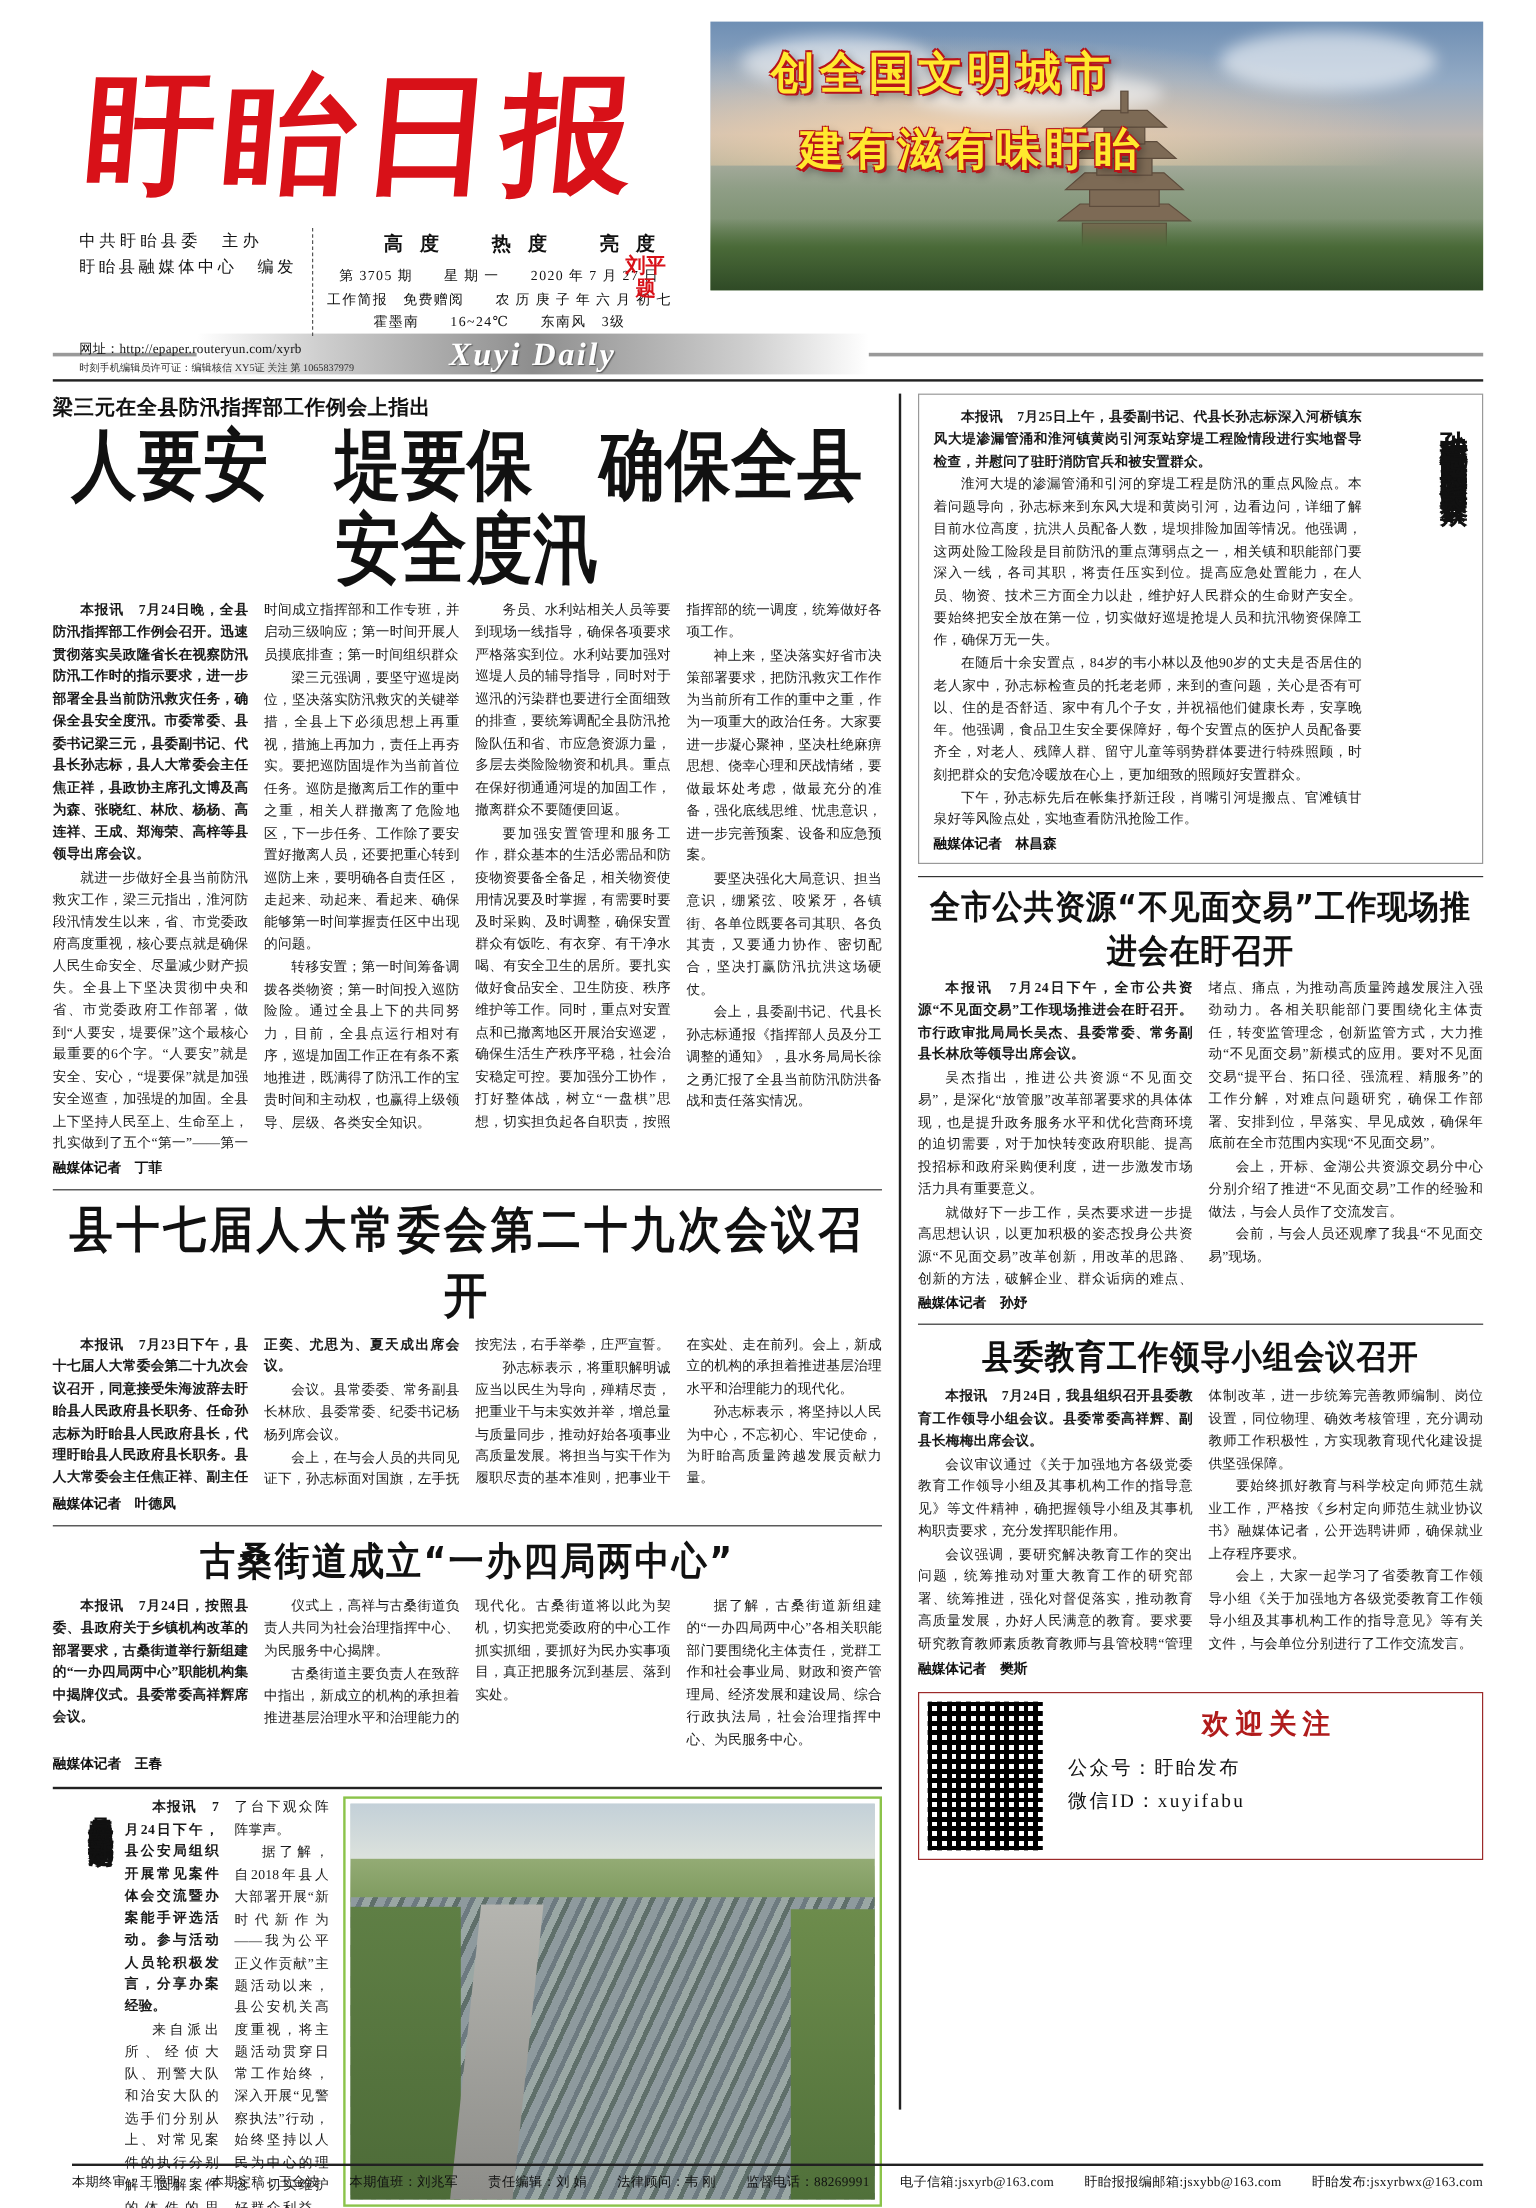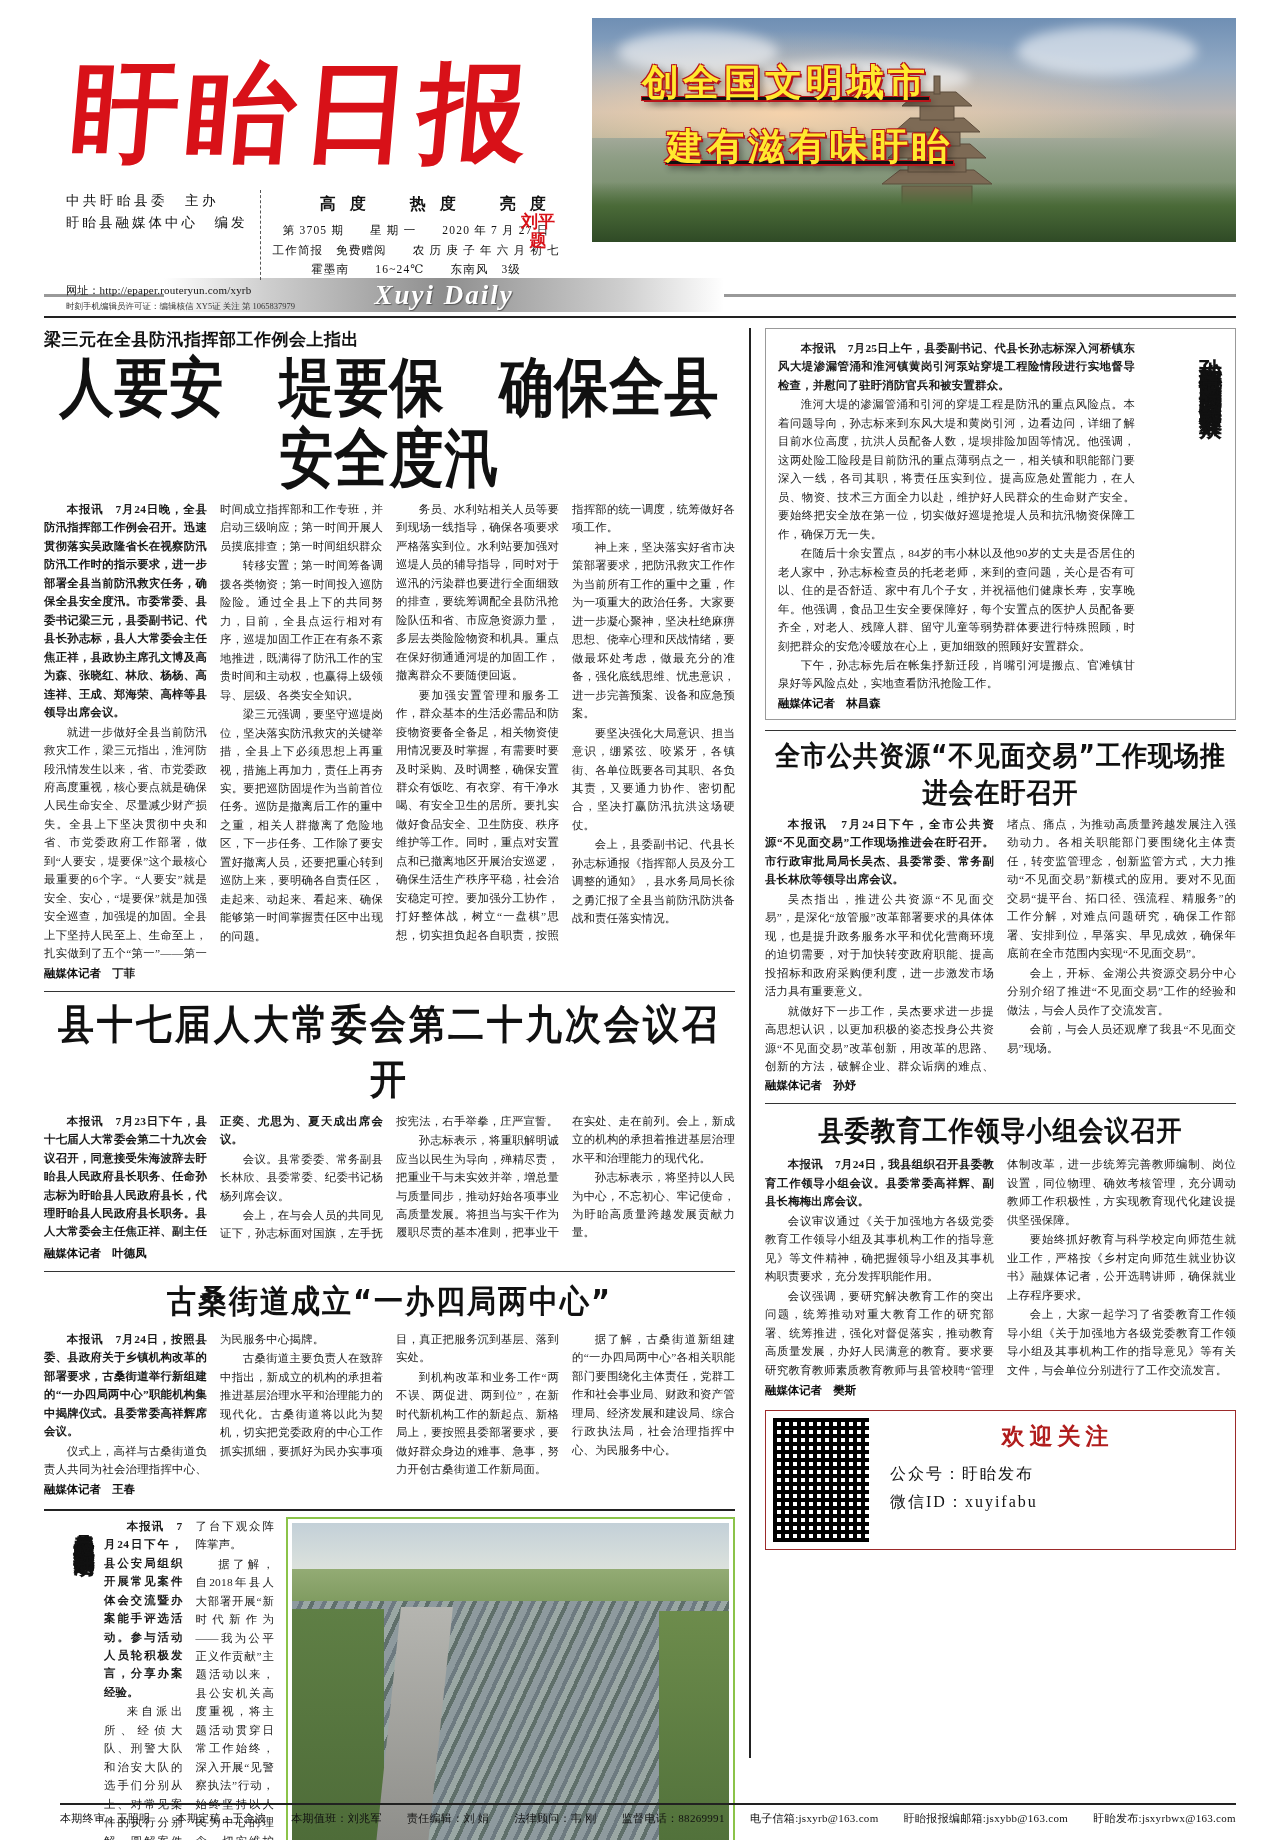--- a/index.html
+++ b/index.html
@@ -52,21 +52,21 @@
     position:absolute; background: rgba(255,255,255,.55); border-radius: 50%;
     filter: blur(6px);
   }
   .banner .pagoda {
     position:absolute; left: 42%; bottom: 26px; width: 150px; height: 150px;
   }
   .banner .tree-line {
     position:absolute; left:0; right:0; bottom:0; height: 60px;
     background: linear-gradient(to top, #2f4a26, #4a6a38 60%, rgba(74,106,56,0) 100%);
   }
-  .banner-text { position: absolute; left: 50px; top: 40px; z-index: 5; text-decoration: underline; }
+  .banner-text { position: absolute; left: 50px; top: 18px; z-index: 5; }
   .banner-text .l1, .banner-text .l2 {
     font-family: "DejaVu Serif", serif;
     font-size: 37px; font-weight: bold; color: #ffe92e;
     letter-spacing: 4px;
     text-shadow: 2px 2px 0 #b8141a, -1px -1px 0 #b8141a, 1px -1px 0 #b8141a, -1px 1px 0 #b8141a, 4px 4px 7px rgba(0,0,0,.45);
   }
   .banner-text .l2 { margin-top: 14px; margin-left: 24px; }
 
   
   .xuyi-bar { display: flex; align-items: center; margin-top: 10px; height: 34px; }
@@ -281,22 +281,22 @@
   <div class="content">
 
     <div class="col-main">
 
       <div class="kicker">梁三元在全县防汛指挥部工作例会上指出</div>
       <div class="headline-xl">人要安　堤要保　确保全县安全度汛</div>
 
       <div class="cols4 body-text">
         <p class="lead">本报讯　7月24日晚，全县防汛指挥部工作例会召开。迅速贯彻落实吴政隆省长在视察防汛防汛工作时的指示要求，进一步部署全县当前防汛救灾任务，确保全县安全度汛。市委常委、县委书记梁三元，县委副书记、代县长孙志标，县人大常委会主任焦正祥，县政协主席孔文博及高为森、张晓红、林欣、杨杨、高连祥、王成、郑海荣、高梓等县领导出席会议。</p>
         <p>就进一步做好全县当前防汛救灾工作，梁三元指出，淮河防段汛情发生以来，省、市党委政府高度重视，核心要点就是确保人民生命安全、尽量减少财产损失。全县上下坚决贯彻中央和省、市党委政府工作部署，做到“人要安，堤要保”这个最核心最重要的6个字。“人要安”就是安全、安心，“堤要保”就是加强安全巡查，加强堤的加固。全县上下坚持人民至上、生命至上，扎实做到了五个“第一”——第一时间成立指挥部和工作专班，并启动三级响应；第一时间开展人员摸底排查；第一时间组织群众</p>
+        <p>梁三元强调，要坚守巡堤岗位，坚决落实防汛救灾的关键举措，全县上下必须思想上再重视，措施上再加力，责任上再夯实。要把巡防固堤作为当前首位任务。巡防是撤离后工作的重中之重，相关人群撤离了危险地区，下一步任务、工作除了要安置好撤离人员，还要把重心转到巡防上来，要明确各自责任区，走起来、动起来、看起来、确保能够第一时间掌握责任区中出现的问题。</p>
         <p>转移安置；第一时间筹备调拨各类物资；第一时间投入巡防险险。通过全县上下的共同努力，目前，全县点运行相对有序，巡堤加固工作正在有条不紊地推进，既满得了防汛工作的宝贵时间和主动权，也赢得上级领导、层级、各类安全知识。</p>
-        <p>梁三元强调，要坚守巡堤岗位，坚决落实防汛救灾的关键举措，全县上下必须思想上再重视，措施上再加力，责任上再夯实。要把巡防固堤作为当前首位任务。巡防是撤离后工作的重中之重，相关人群撤离了危险地区，下一步任务、工作除了要安置好撤离人员，还要把重心转到巡防上来，要明确各自责任区，走起来、动起来、看起来、确保能够第一时间掌握责任区中出现的问题。</p>
         <p>务员、水利站相关人员等要到现场一线指导，确保各项要求严格落实到位。水利站要加强对巡堤人员的辅导指导，同时对于巡汛的污染群也要进行全面细致的排查，要统筹调配全县防汛抢险队伍和省、市应急资源力量，多层去类险险物资和机具。重点在保好彻通通河堤的加固工作，撤离群众不要随便回返。</p>
         <p>要加强安置管理和服务工作，群众基本的生活必需品和防疫物资要备全备足，相关物资使用情况要及时掌握，有需要时要及时采购、及时调整，确保安置群众有饭吃、有衣穿、有干净水喝、有安全卫生的居所。要扎实做好食品安全、卫生防疫、秩序维护等工作。同时，重点对安置点和已撤离地区开展治安巡逻，确保生活生产秩序平稳，社会治安稳定可控。要加强分工协作，打好整体战，树立“一盘棋”思想，切实担负起各自职责，按照指挥部的统一调度，统筹做好各项工作。</p>
         <p>神上来，坚决落实好省市决策部署要求，把防汛救灾工作作为当前所有工作的重中之重，作为一项重大的政治任务。大家要进一步凝心聚神，坚决杜绝麻痹思想、侥幸心理和厌战情绪，要做最坏处考虑，做最充分的准备，强化底线思维、忧患意识，进一步完善预案、设备和应急预案。</p>
         <p>要坚决强化大局意识、担当意识，绷紧弦、咬紧牙，各镇街、各单位既要各司其职、各负其责，又要通力协作、密切配合，坚决打赢防汛抗洪这场硬仗。</p>
         <p>会上，县委副书记、代县长孙志标通报《指挥部人员及分工调整的通知》，县水务局局长徐之勇汇报了全县当前防汛防洪备战和责任落实情况。</p>
       </div>
       <div class="byline">融媒体记者　丁菲</div>
 
       <div class="hr-thin"></div>
 
@@ -310,21 +310,20 @@
       </div>
       <div class="byline">融媒体记者　叶德凤</div>
 
       <div class="hr-thin"></div>
 
       <div class="headline-md">古桑街道成立“一办四局两中心”</div>
       <div class="cols4 body-text">
         <p class="lead">本报讯　7月24日，按照县委、县政府关于乡镇机构改革的部署要求，古桑街道举行新组建的“一办四局两中心”职能机构集中揭牌仪式。县委常委高祥辉席会议。</p>
         <p>仪式上，高祥与古桑街道负责人共同为社会治理指挥中心、为民服务中心揭牌。</p>
         <p>古桑街道主要负责人在致辞中指出，新成立的机构的承担着推进基层治理水平和治理能力的现代化。古桑街道将以此为契机，切实把党委政府的中心工作抓实抓细，要抓好为民办实事项目，真正把服务沉到基层、落到实处。</p>
-        <p>到机构改革和业务工作“两不误、两促进、两到位”，在新时代新机构工作的新起点、新格局上，要按照县委部署要求，要做好群众身边的难事、急事，努力开创古桑街道工作新局面。</p>
         <p>据了解，古桑街道新组建的“一办四局两中心”各相关职能部门要围绕化主体责任，党群工作和社会事业局、财政和资产管理局、经济发展和建设局、综合行政执法局，社会治理指挥中心、为民服务中心。</p>
       </div>
       <div class="byline">融媒体记者　王春</div>
 
       <div class="hr-thick"></div>
 
       <div style="display:flex; gap:12px; margin-top:6px;">
         <div class="vfeature" style="width:230px;">
           <div class="vfeature-title">县公安局开展常见案件体会交流暨办案能手评选活动</div>
           <div class="cols2 body-text" style="flex:1;">

